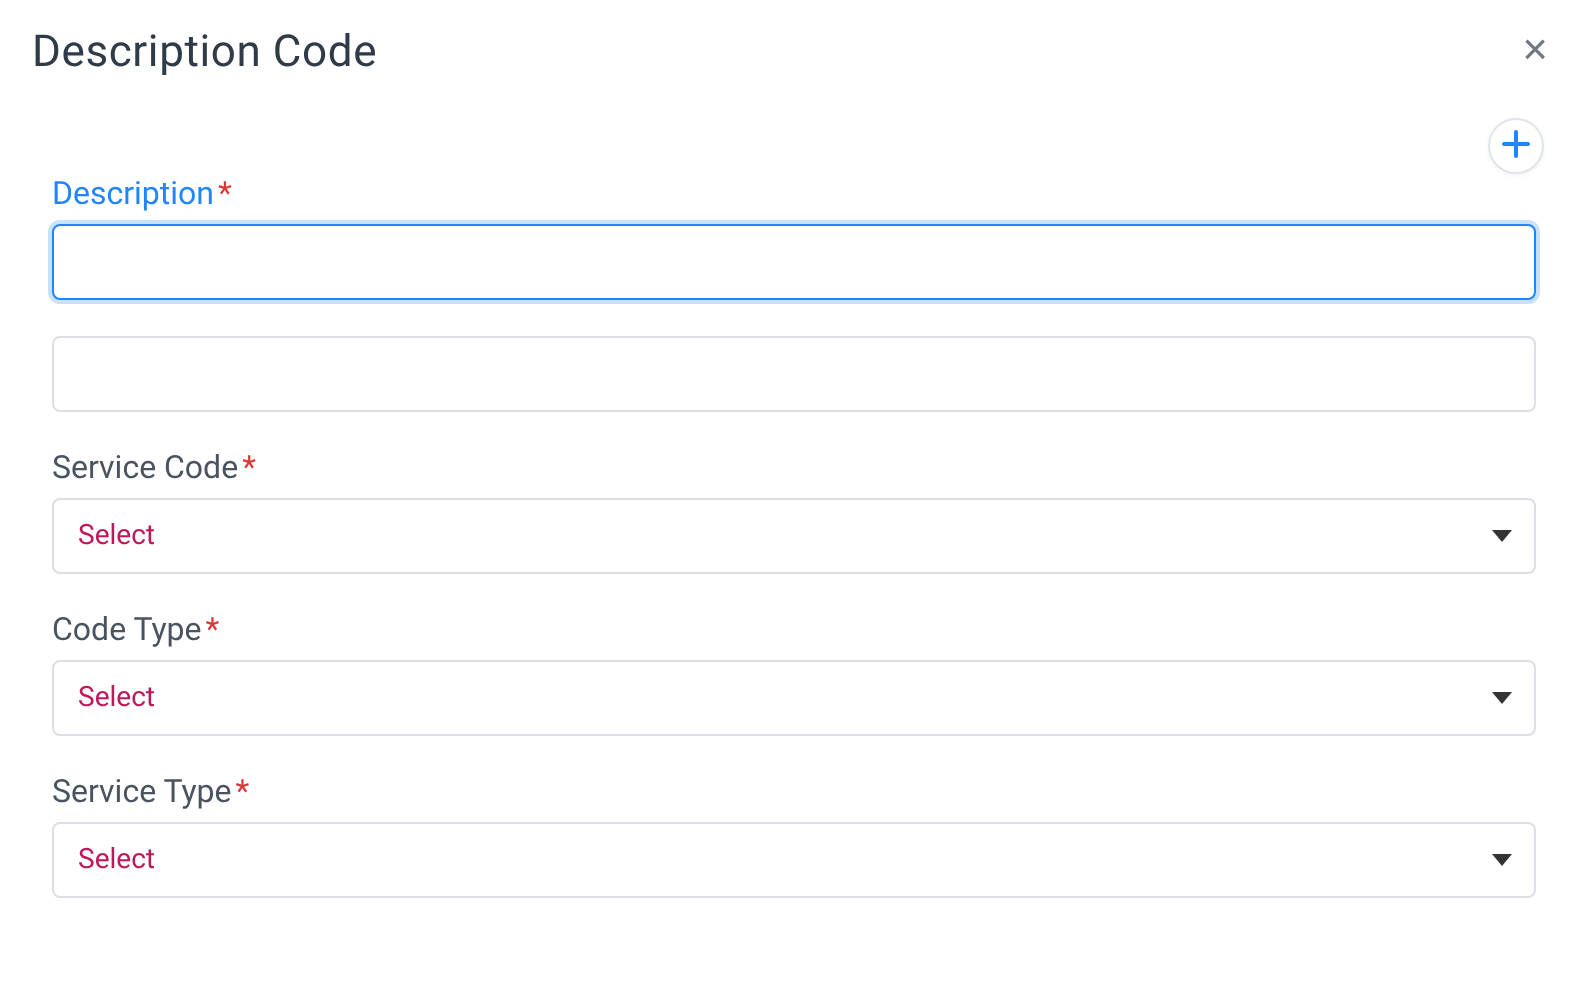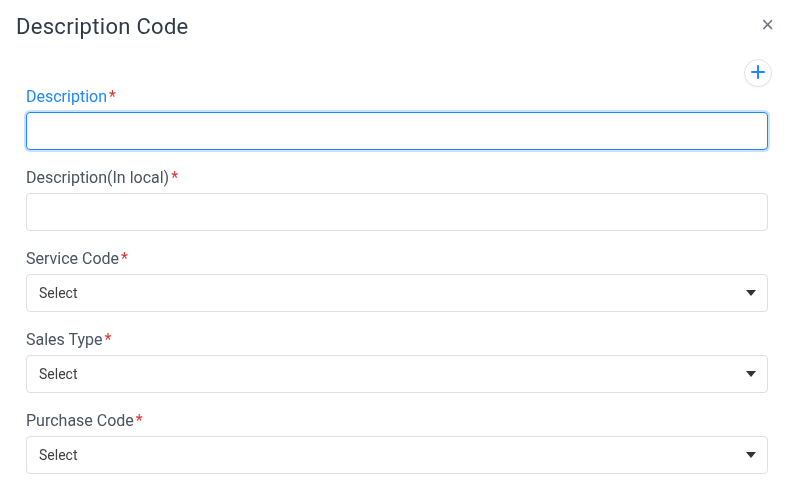--- a/index.html
+++ b/index.html
@@ -81,21 +81,21 @@
       position: relative;
       width: 100%;
     }
     .select-input {
       width: 100%;
       height: 38px;
       border: 1px solid #dcdfe4;
       border-radius: 4px;
       padding: 0 48px 0 12px;
       font-size: 14px;
-      color: #404040;
+      color: #be185d;
       background: #fff;
       display: flex;
       align-items: center;
       cursor: pointer;
     }
     .select-caret {
       position: absolute;
       right: 12px;
       top: 50%;
       transform: translateY(-50%);
@@ -125,23 +125,20 @@
   </button>
 
   <div class="form-group">
     <label class="form-label focused">
       <span>Description</span><span class="req">*</span>
     </label>
     <input type="text" class="text-input focused" value="" style="">
   </div>
 
   <div class="form-group">
-    <label class="form-label">
-      <span>Description(In local)</span><span class="req">*</span>
-    </label>
     <input type="text" class="text-input" value="" style="">
   </div>
 
   <div class="form-group">
     <label class="form-label">
       <span>Service Code</span><span class="req">*</span>
     </label>
     <div class="select-wrap">
       <div class="select-input">
         <span>Select</span>
@@ -149,37 +146,37 @@
       <span class="select-caret">
         <svg viewBox="0 0 10 6">
             <path class="caret-fill" d="M0 0l5 6 5-6z"></path>
           </svg>
       </span>
     </div>
   </div>
 
   <div class="form-group">
     <label class="form-label">
-      <span>Sales Type</span><span class="req">*</span>
+      <span>Code Type</span><span class="req">*</span>
     </label>
     <div class="select-wrap">
       <div class="select-input">
         <span>Select</span>
       </div>
       <span class="select-caret">
         <svg viewBox="0 0 10 6">
             <path class="caret-fill" d="M0 0l5 6 5-6z"></path>
           </svg>
       </span>
     </div>
   </div>
 
   <div class="form-group">
     <label class="form-label">
-      <span>Purchase Code</span><span class="req">*</span>
+      <span>Service Type</span><span class="req">*</span>
     </label>
     <div class="select-wrap">
       <div class="select-input">
         <span>Select</span>
       </div>
       <span class="select-caret">
         <svg viewBox="0 0 10 6">
             <path class="caret-fill" d="M0 0l5 6 5-6z"></path>
           </svg>
       </span>

